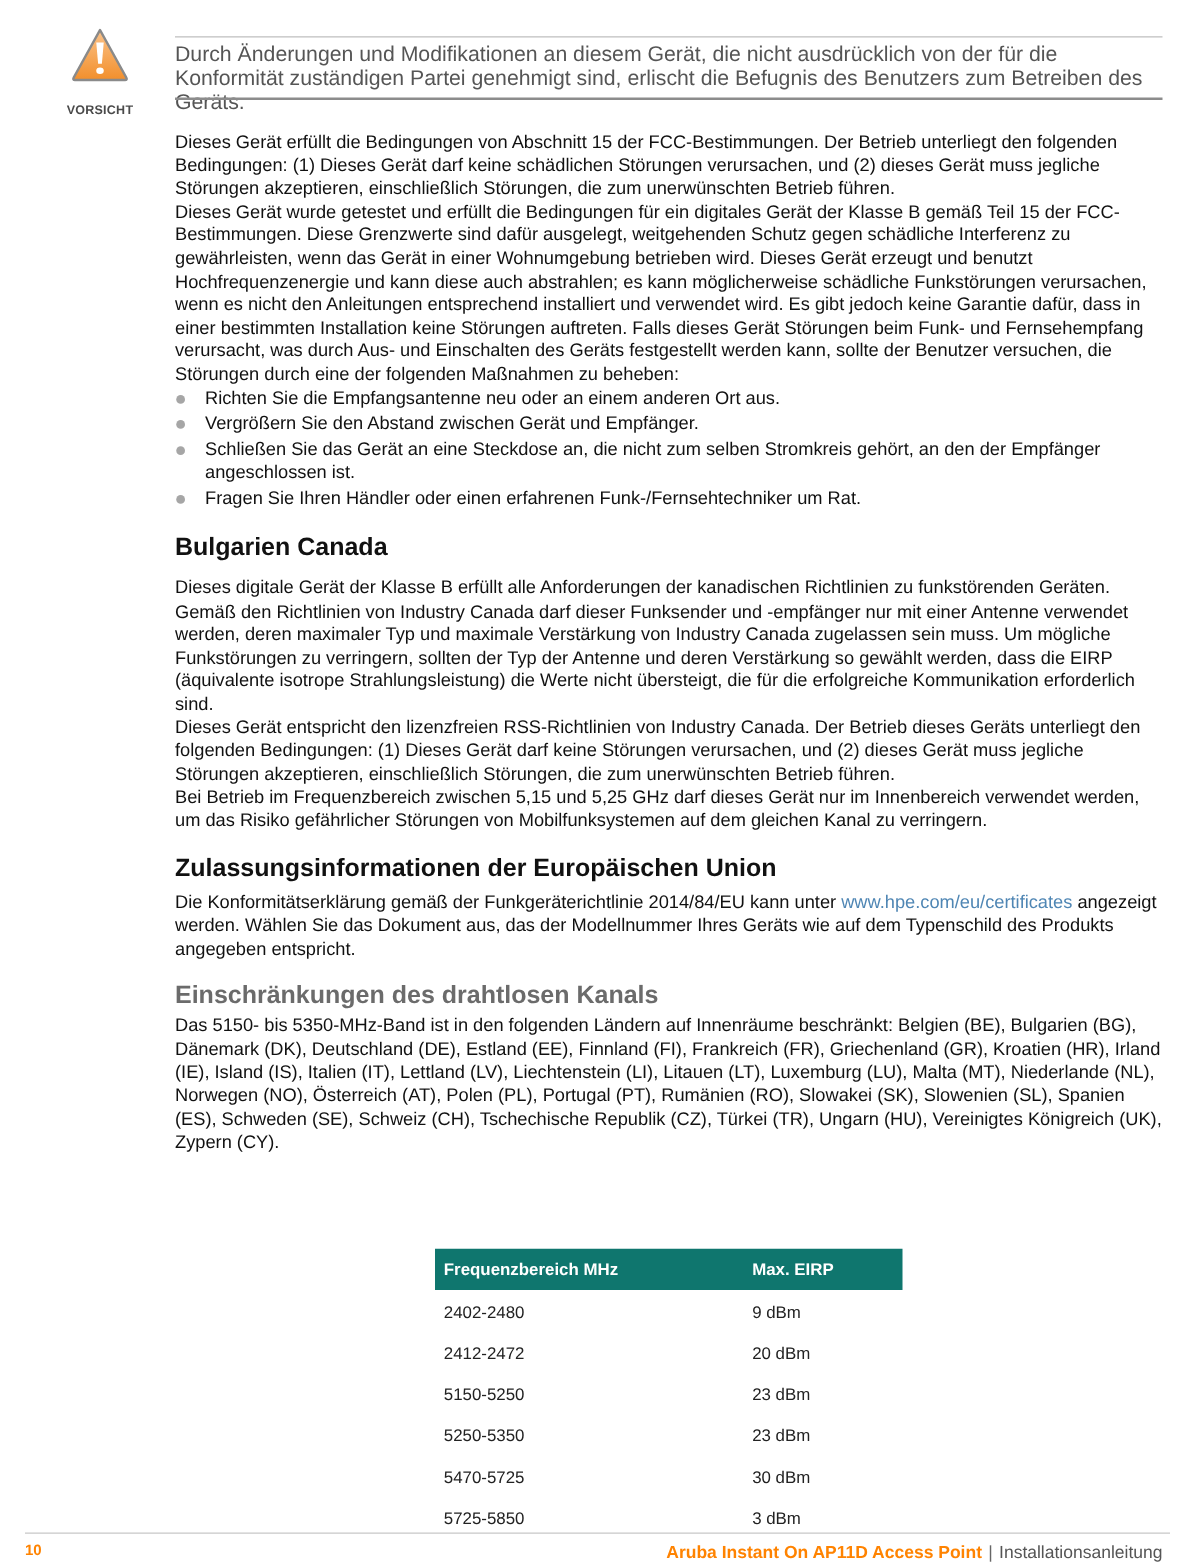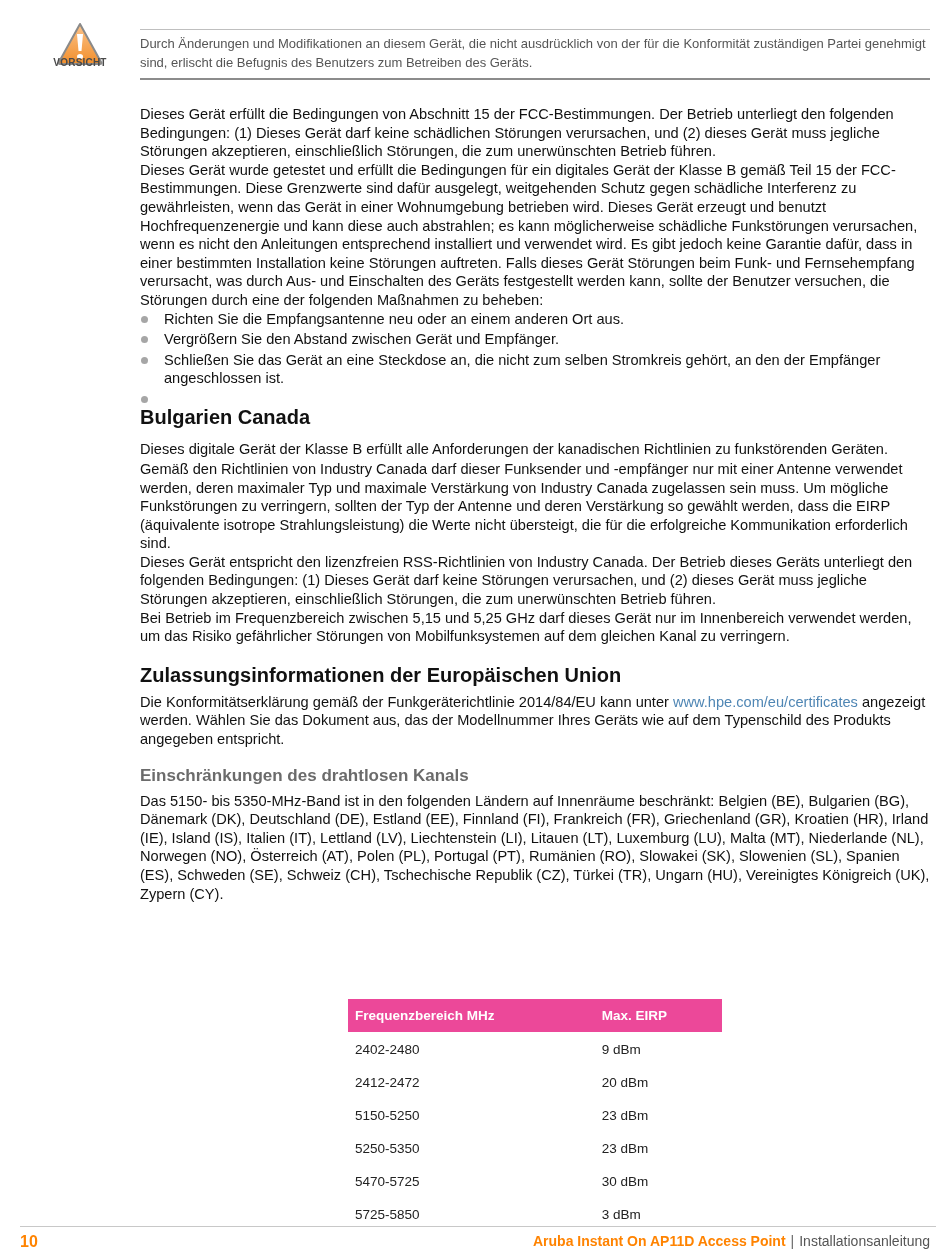--- a/index.html
+++ b/index.html
@@ -2,54 +2,54 @@
 <html><head>
 <meta charset="utf-8">
 <style>
   html, body { margin: 0; padding: 0; background: #ffffff; }
   body { width: 950px; height: 1254px; position: relative; overflow: hidden;
          font-family: "Liberation Sans", "DejaVu Sans", sans-serif; color: #111111; }
 
   .caution { position: absolute; left: 0; top: 0; width: 950px; height: 90px; }
   .caution-icon { position: absolute; left: 50px; top: 22px; width: 60px; height: 62px; }
   .caution-icon svg { position: absolute; left: 7px; top: 0; }
-  .caution-label { position: absolute; left: 0; top: 35px; width: 60px; text-align: center;
+  .caution-label { position: absolute; left: 0; top: 61px; width: 60px; text-align: center;
                    font-size: 10px; font-weight: bold; color: #4a4a4a; letter-spacing: 0.2px; }
   .caution-rule-top { position: absolute; left: 140px; top: 29px; width: 790px; height: 1px; background: #bfbfbf; }
-  .caution-text { position: absolute; left: 140px; top: 34px; width: 790px; font-size: 13px;
+  .caution-text { position: absolute; left: 140px; top: 34px; width: 790px; font-size: 17px;
                   line-height: 19px; color: #555555; }
   .caution-rule-bottom { position: absolute; left: 140px; top: 78px; width: 790px; height: 2px; background: #8c8c8c; }
 
   .content { position: absolute; left: 140px; top: 105px; width: 790px; }
   h2 { font-size: 20px; font-weight: bold; margin: 0; line-height: 28px; color: #111; }
-  h3 { font-size: 17px; font-weight: bold; margin: 0; line-height: 22px; color: #6b6b6b; }
+  h3 { font-size: 20px; font-weight: bold; margin: 0; line-height: 22px; color: #6b6b6b; }
   p { margin: 0; font-size: 14.6px; line-height: 18.6px; }
   .sec-fcc h2 { margin-bottom: 4px; }
   .sec-ic { margin-top: 15px; }
   .sec-ic h2 { margin-bottom: 8px; }
   .sec-ic p.first { line-height: 21px; }
   .sec-eu { margin-top: 15px; }
   .sec-eu h2 { margin-bottom: 4px; }
   .sec-sub { margin-top: 16px; }
   .sec-sub h3 { margin-bottom: 5px; }
   a.link { color: #4f86b4; text-decoration: none; }
 
   ul.bullets { list-style: none; margin: 0; padding: 0; }
   ul.bullets li { position: relative; padding-left: 24px; font-size: 14.6px; line-height: 18.6px; margin-bottom: 2px; }
   ul.bullets li .dot { position: absolute; left: 1px; top: 6px; width: 7px; height: 7px; border-radius: 50%; background: #a6a6a6; }
 
   table.freq { position: absolute; left: 348px; top: 999px; width: 374px; border-collapse: collapse; }
-  table.freq th { background: #ec4899; color: #ffffff; font-size: 13.5px; font-weight: bold; text-align: left;
+  table.freq th { background: #0f766e; color: #ffffff; font-size: 13.5px; font-weight: bold; text-align: left;
                   padding: 0 7px; height: 33px; }
   table.freq td { font-size: 13.5px; text-align: left; padding: 3px 7px; height: 27px; color: #222; }
   table.freq th.col2, table.freq td.col2 { padding-left: 6px; }
   table.freq tr.first td { padding-top: 4px; }
 
   .footer-rule { position: absolute; left: 20px; top: 1226px; width: 916px; height: 1px; background: #c8c8c8; }
-  .page-num { position: absolute; left: 20px; top: 1233px; font-size: 16px; font-weight: bold; color: #ff8300; }
+  .page-num { position: absolute; left: 20px; top: 1233px; font-size: 12px; font-weight: bold; color: #ff8300; }
   .footer-right { position: absolute; right: 20px; top: 1233px; font-size: 14px; white-space: nowrap; }
   .footer-product { font-weight: bold; color: #ff8300; }
   .footer-sep { color: #666; margin: 0 5px; }
   .footer-doc { color: #555; }
 </style>
 </head>
 <body>
 
 <div class="caution">
   <div class="caution-icon">
@@ -73,21 +73,21 @@
 
 <div class="content">
 
   <section class="sec-fcc">
     <p>Dieses Gerät erfüllt die Bedingungen von Abschnitt 15 der FCC-Bestimmungen. Der Betrieb unterliegt den folgenden Bedingungen: (1) Dieses Gerät darf keine schädlichen Störungen verursachen, und (2) dieses Gerät muss jegliche Störungen akzeptieren, einschließlich Störungen, die zum unerwünschten Betrieb führen.</p>
     <p>Dieses Gerät wurde getestet und erfüllt die Bedingungen für ein digitales Gerät der Klasse B gemäß Teil 15 der FCC-Bestimmungen. Diese Grenzwerte sind dafür ausgelegt, weitgehenden Schutz gegen schädliche Interferenz zu gewährleisten, wenn das Gerät in einer Wohnumgebung betrieben wird. Dieses Gerät erzeugt und benutzt Hochfrequenzenergie und kann diese auch abstrahlen; es kann möglicherweise schädliche Funkstörungen verursachen, wenn es nicht den Anleitungen entsprechend installiert und verwendet wird. Es gibt jedoch keine Garantie dafür, dass in einer bestimmten Installation keine Störungen auftreten. Falls dieses Gerät Störungen beim Funk- und Fernsehempfang verursacht, was durch Aus- und Einschalten des Geräts festgestellt werden kann, sollte der Benutzer versuchen, die Störungen durch eine der folgenden Maßnahmen zu beheben:</p>
     <ul class="bullets">
       <li><span class="dot"></span><span>Richten Sie die Empfangsantenne neu oder an einem anderen Ort aus.</span></li>
       <li><span class="dot"></span><span>Vergrößern Sie den Abstand zwischen Gerät und Empfänger.</span></li>
       <li><span class="dot"></span><span>Schließen Sie das Gerät an eine Steckdose an, die nicht zum selben Stromkreis gehört, an den der Empfänger angeschlossen ist.</span></li>
-      <li><span class="dot"></span></li>
+      <li><span class="dot"></span><span>Fragen Sie Ihren Händler oder einen erfahrenen Funk-/Fernsehtechniker um Rat.</span></li>
     </ul>
   </section>
 
   <section class="sec-ic">
     <h2>Bulgarien Canada</h2>
     <p class="first">Dieses digitale Gerät der Klasse B erfüllt alle Anforderungen der kanadischen Richtlinien zu funkstörenden Geräten.</p>
     <p>Gemäß den Richtlinien von Industry Canada darf dieser Funksender und -empfänger nur mit einer Antenne verwendet werden, deren maximaler Typ und maximale Verstärkung von Industry Canada zugelassen sein muss. Um mögliche Funkstörungen zu verringern, sollten der Typ der Antenne und deren Verstärkung so gewählt werden, dass die EIRP (äquivalente isotrope Strahlungsleistung) die Werte nicht übersteigt, die für die erfolgreiche Kommunikation erforderlich sind.</p>
     <p>Dieses Gerät entspricht den lizenzfreien RSS-Richtlinien von Industry Canada. Der Betrieb dieses Geräts unterliegt den folgenden Bedingungen: (1) Dieses Gerät darf keine Störungen verursachen, und (2) dieses Gerät muss jegliche Störungen akzeptieren, einschließlich Störungen, die zum unerwünschten Betrieb führen.</p>
     <p>Bei Betrieb im Frequenzbereich zwischen 5,15 und 5,25 GHz darf dieses Gerät nur im Innenbereich verwendet werden, um das Risiko gefährlicher Störungen von Mobilfunksystemen auf dem gleichen Kanal zu verringern.</p>
   </section>

